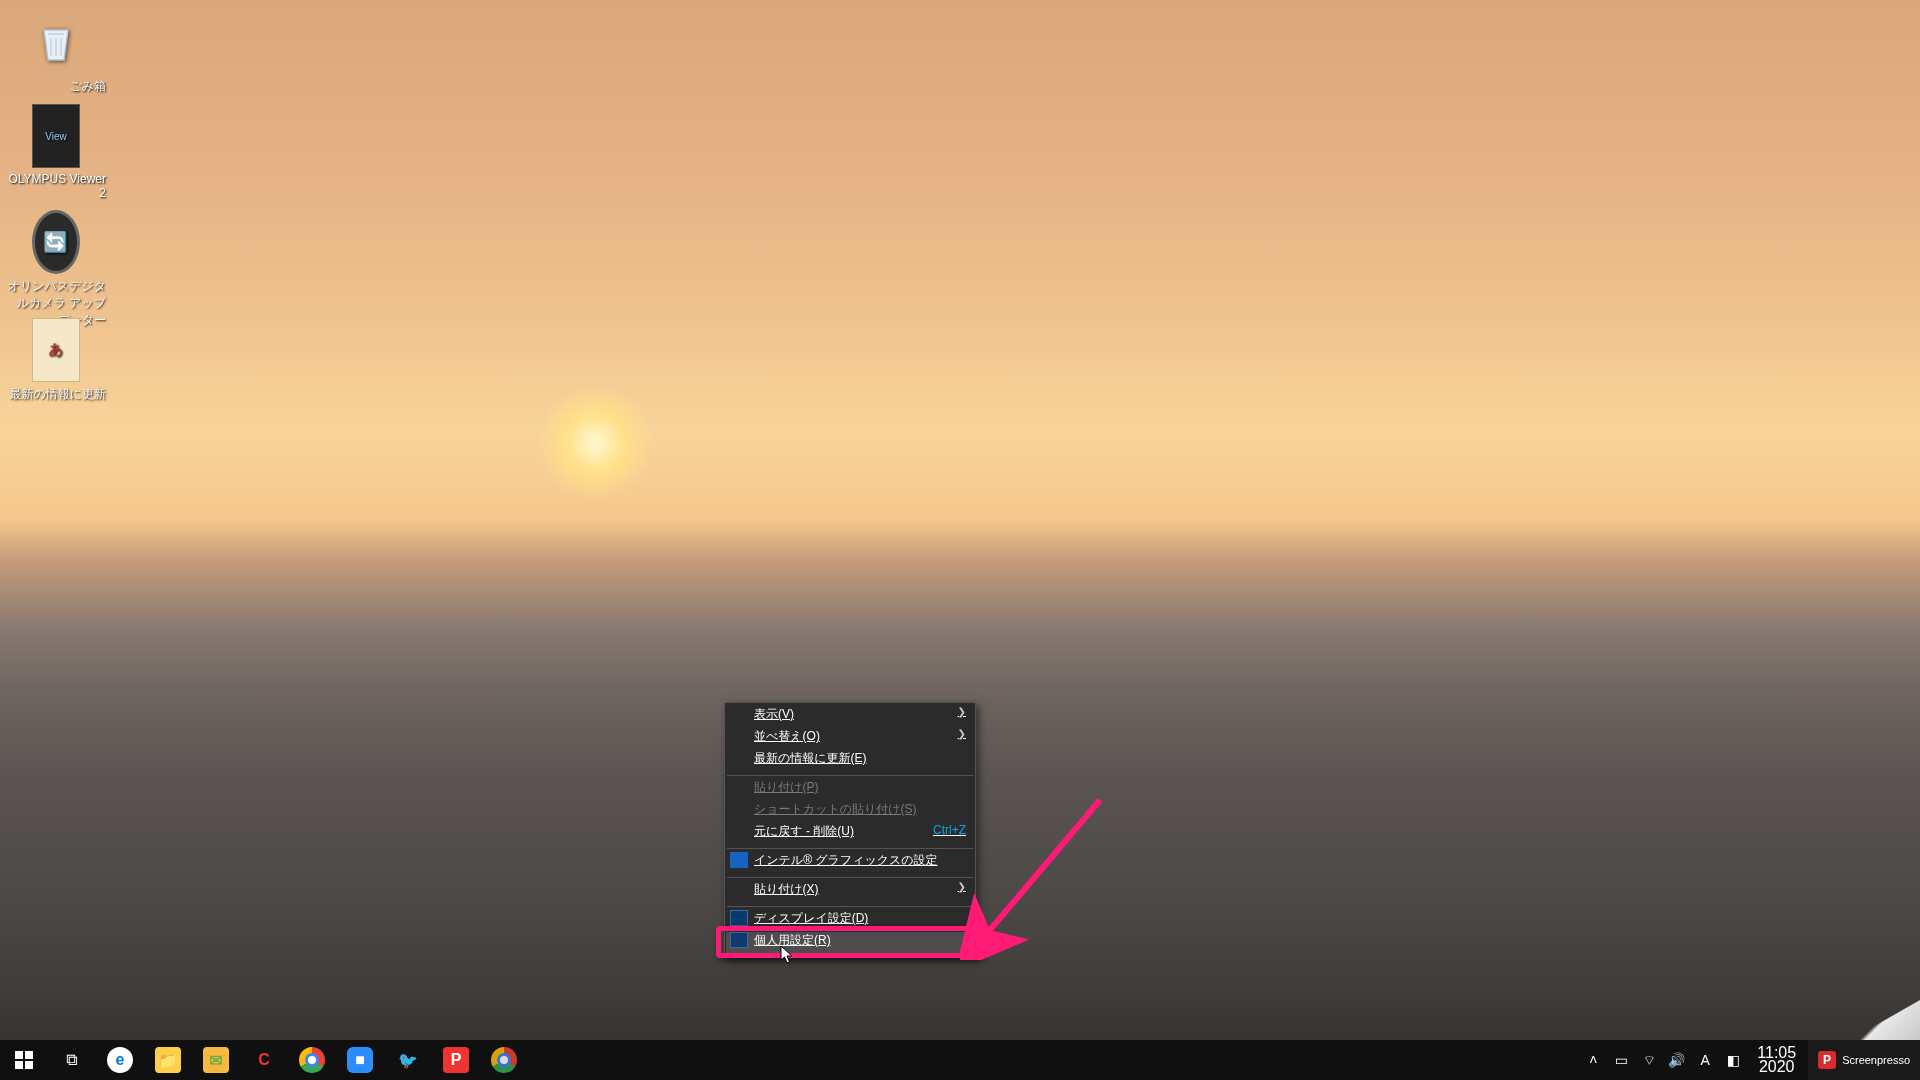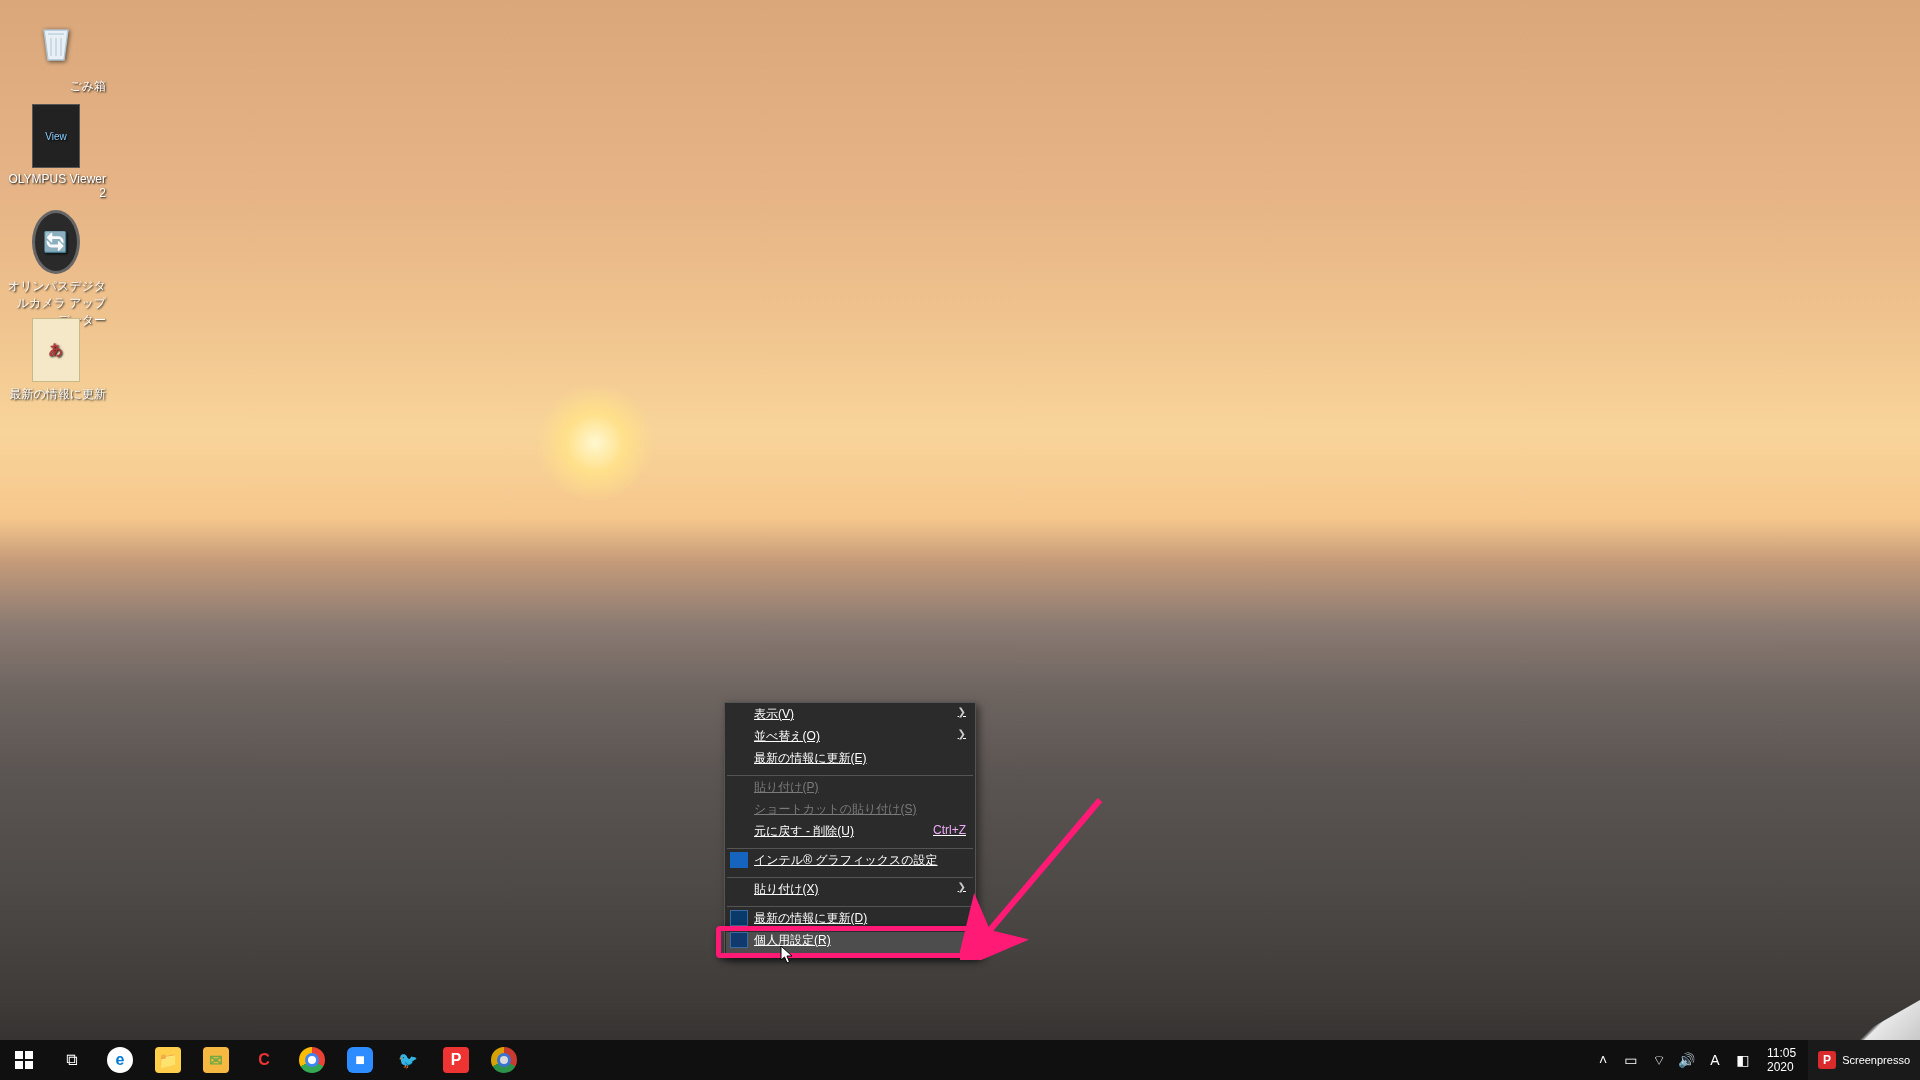--- a/index.html
+++ b/index.html
@@ -67,21 +67,21 @@
     text-decoration: underline;
   }
   .ctxitem .cicon {
     width: 18px; height: 16px;
     margin-right: 6px;
     display: flex; align-items: center; justify-content: center;
     font-size: 12px;
   }
   .ctxitem .label { flex: 0 0 auto; }
   .ctxitem .spacer { flex: 1 1 auto; }
-  .ctxitem .shortcut { color: #f0abfc; }
+  .ctxitem .shortcut { color: #0ea5e9; }
   .ctxitem .arrow { color: #ccc; font-size: 10px; }
   .ctxitem.disabled { color: #7a7a7a; }
   .ctxitem.hover { background: #4d4d4d; }
   .ctxsep { height: 1px; background: #555; margin: 3px 1px; }
 
   .cicon.intel { background: #1565c0; }
   .cicon.display { background: #0a3a6a; border:1px solid #3a6aa0; }
   .cicon.personal { background: #103a6e; border:1px solid #3a6aa0; }
 
   
@@ -132,21 +132,21 @@
     display: flex; align-items: center; justify-content: center;
     font-size: 18px;
   }
   .tgap { flex: 1 1 auto; }
   .tray {
     display: flex; align-items: center;
     gap: 8px;
     padding: 0 6px;
     font-size: 14px;
   }
-  .tray .clock { font-size: 12px; text-align: left; line-height: 14px; padding: 0 6px; }
+  .tray .clock { font-size: 16px; text-align: center; line-height: 14px; padding: 0 6px; }
   .tray .icon { width: 20px; text-align: center; }
   .screenpresso {
     height: 40px; display:flex; align-items:center; gap:6px;
     background:#1a1a1a; padding:0 10px; font-size:11px;
   }
   .screenpresso .logo {
     width:18px; height:18px; background:#d92b2b; border-radius:3px;
     display:flex; align-items:center; justify-content:center;
     font-weight:bold; font-size:12px;
   }
@@ -250,21 +250,21 @@
     <div class="ctxsep"></div>
     <div class="ctxitem">
       <span class="cicon"></span>
       <span class="label">貼り付け(X)</span>
       <span class="spacer"></span>
       <span class="arrow">❯</span>
     </div>
     <div class="ctxsep"></div>
     <div class="ctxitem">
       <span class="cicon display"></span>
-      <span class="label">最新の情報に更新(D)</span>
+      <span class="label">ディスプレイ設定(D)</span>
       <span class="spacer"></span>
     </div>
     <div class="ctxitem hover">
       <span class="cicon personal"></span>
       <span class="label">個人用設定(R)</span>
       <span class="spacer"></span>
     </div>
   </div>
 
   <div class="highlight-box"></div>

